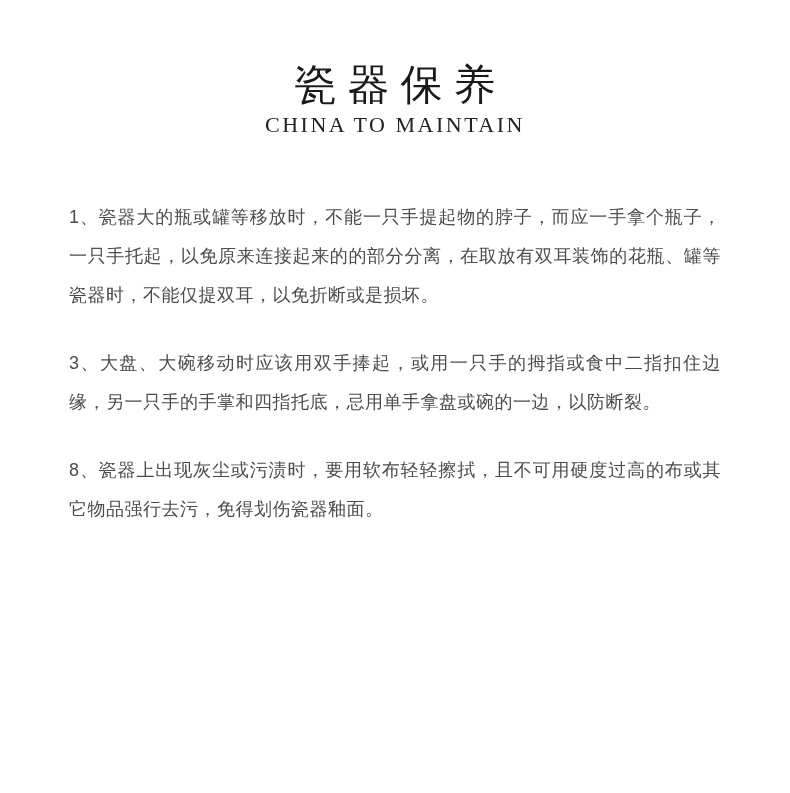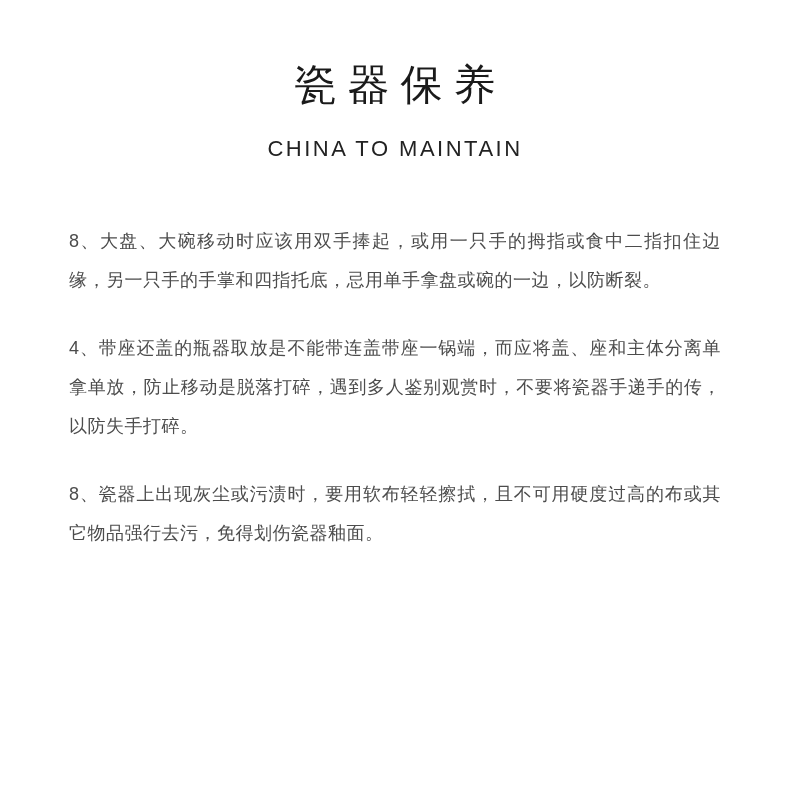--- a/index.html
+++ b/index.html
@@ -21,22 +21,22 @@
   }
   .title {
     font-size: 42px;
     font-weight: 500;
     letter-spacing: 11px;
     color: #1a1a1a;
     line-height: 1.1;
     text-indent: 11px; 
   }
   .subtitle {
-    margin-top: 28px;
-    font-family: Liberation Sans, sans-serif;
+    margin-top: 4px;
+    font-family: Liberation Serif, serif;
     font-size: 22px;
     font-weight: 400;
     letter-spacing: 2.5px;
     color: #222222;
   }
   .content {
     margin-top: 60px;
     padding: 0 69px;
   }
   .content p {
@@ -51,17 +51,17 @@
 </style>
 </head>
 <body>
 
 <div class="page">
   <div class="header">
     <div class="title">瓷器保养</div>
     <div class="subtitle">CHINA TO MAINTAIN</div>
   </div>
   <div class="content">
-    <p>8、大盘、大碗移动时应该用双手捧起，或用一只手的拇指或食中二指扣住边缘，另一只手的手掌和四指托底，忌用单手拿盘或碗的一边，以防断裂。</p>
-    <p>4、带座还盖的瓶器取放是不能带连盖带座一锅端，而应将盖、座和主体分离单拿单放，防止移动是脱落打碎，遇到多人鉴别观赏时，不要将瓷器手递手的传，以防失手打碎。</p>
+    <p>1、瓷器大的瓶或罐等移放时，不能一只手提起物的脖子，而应一手拿个瓶子，一只手托起，以免原来连接起来的的部分分离，在取放有双耳装饰的花瓶、罐等瓷器时，不能仅提双耳，以免折断或是损坏。</p>
+    <p>3、大盘、大碗移动时应该用双手捧起，或用一只手的拇指或食中二指扣住边缘，另一只手的手掌和四指托底，忌用单手拿盘或碗的一边，以防断裂。</p>
     <p>8、瓷器上出现灰尘或污渍时，要用软布轻轻擦拭，且不可用硬度过高的布或其它物品强行去污，免得划伤瓷器釉面。</p>
   </div>
 </div>
 
 </body></html>

